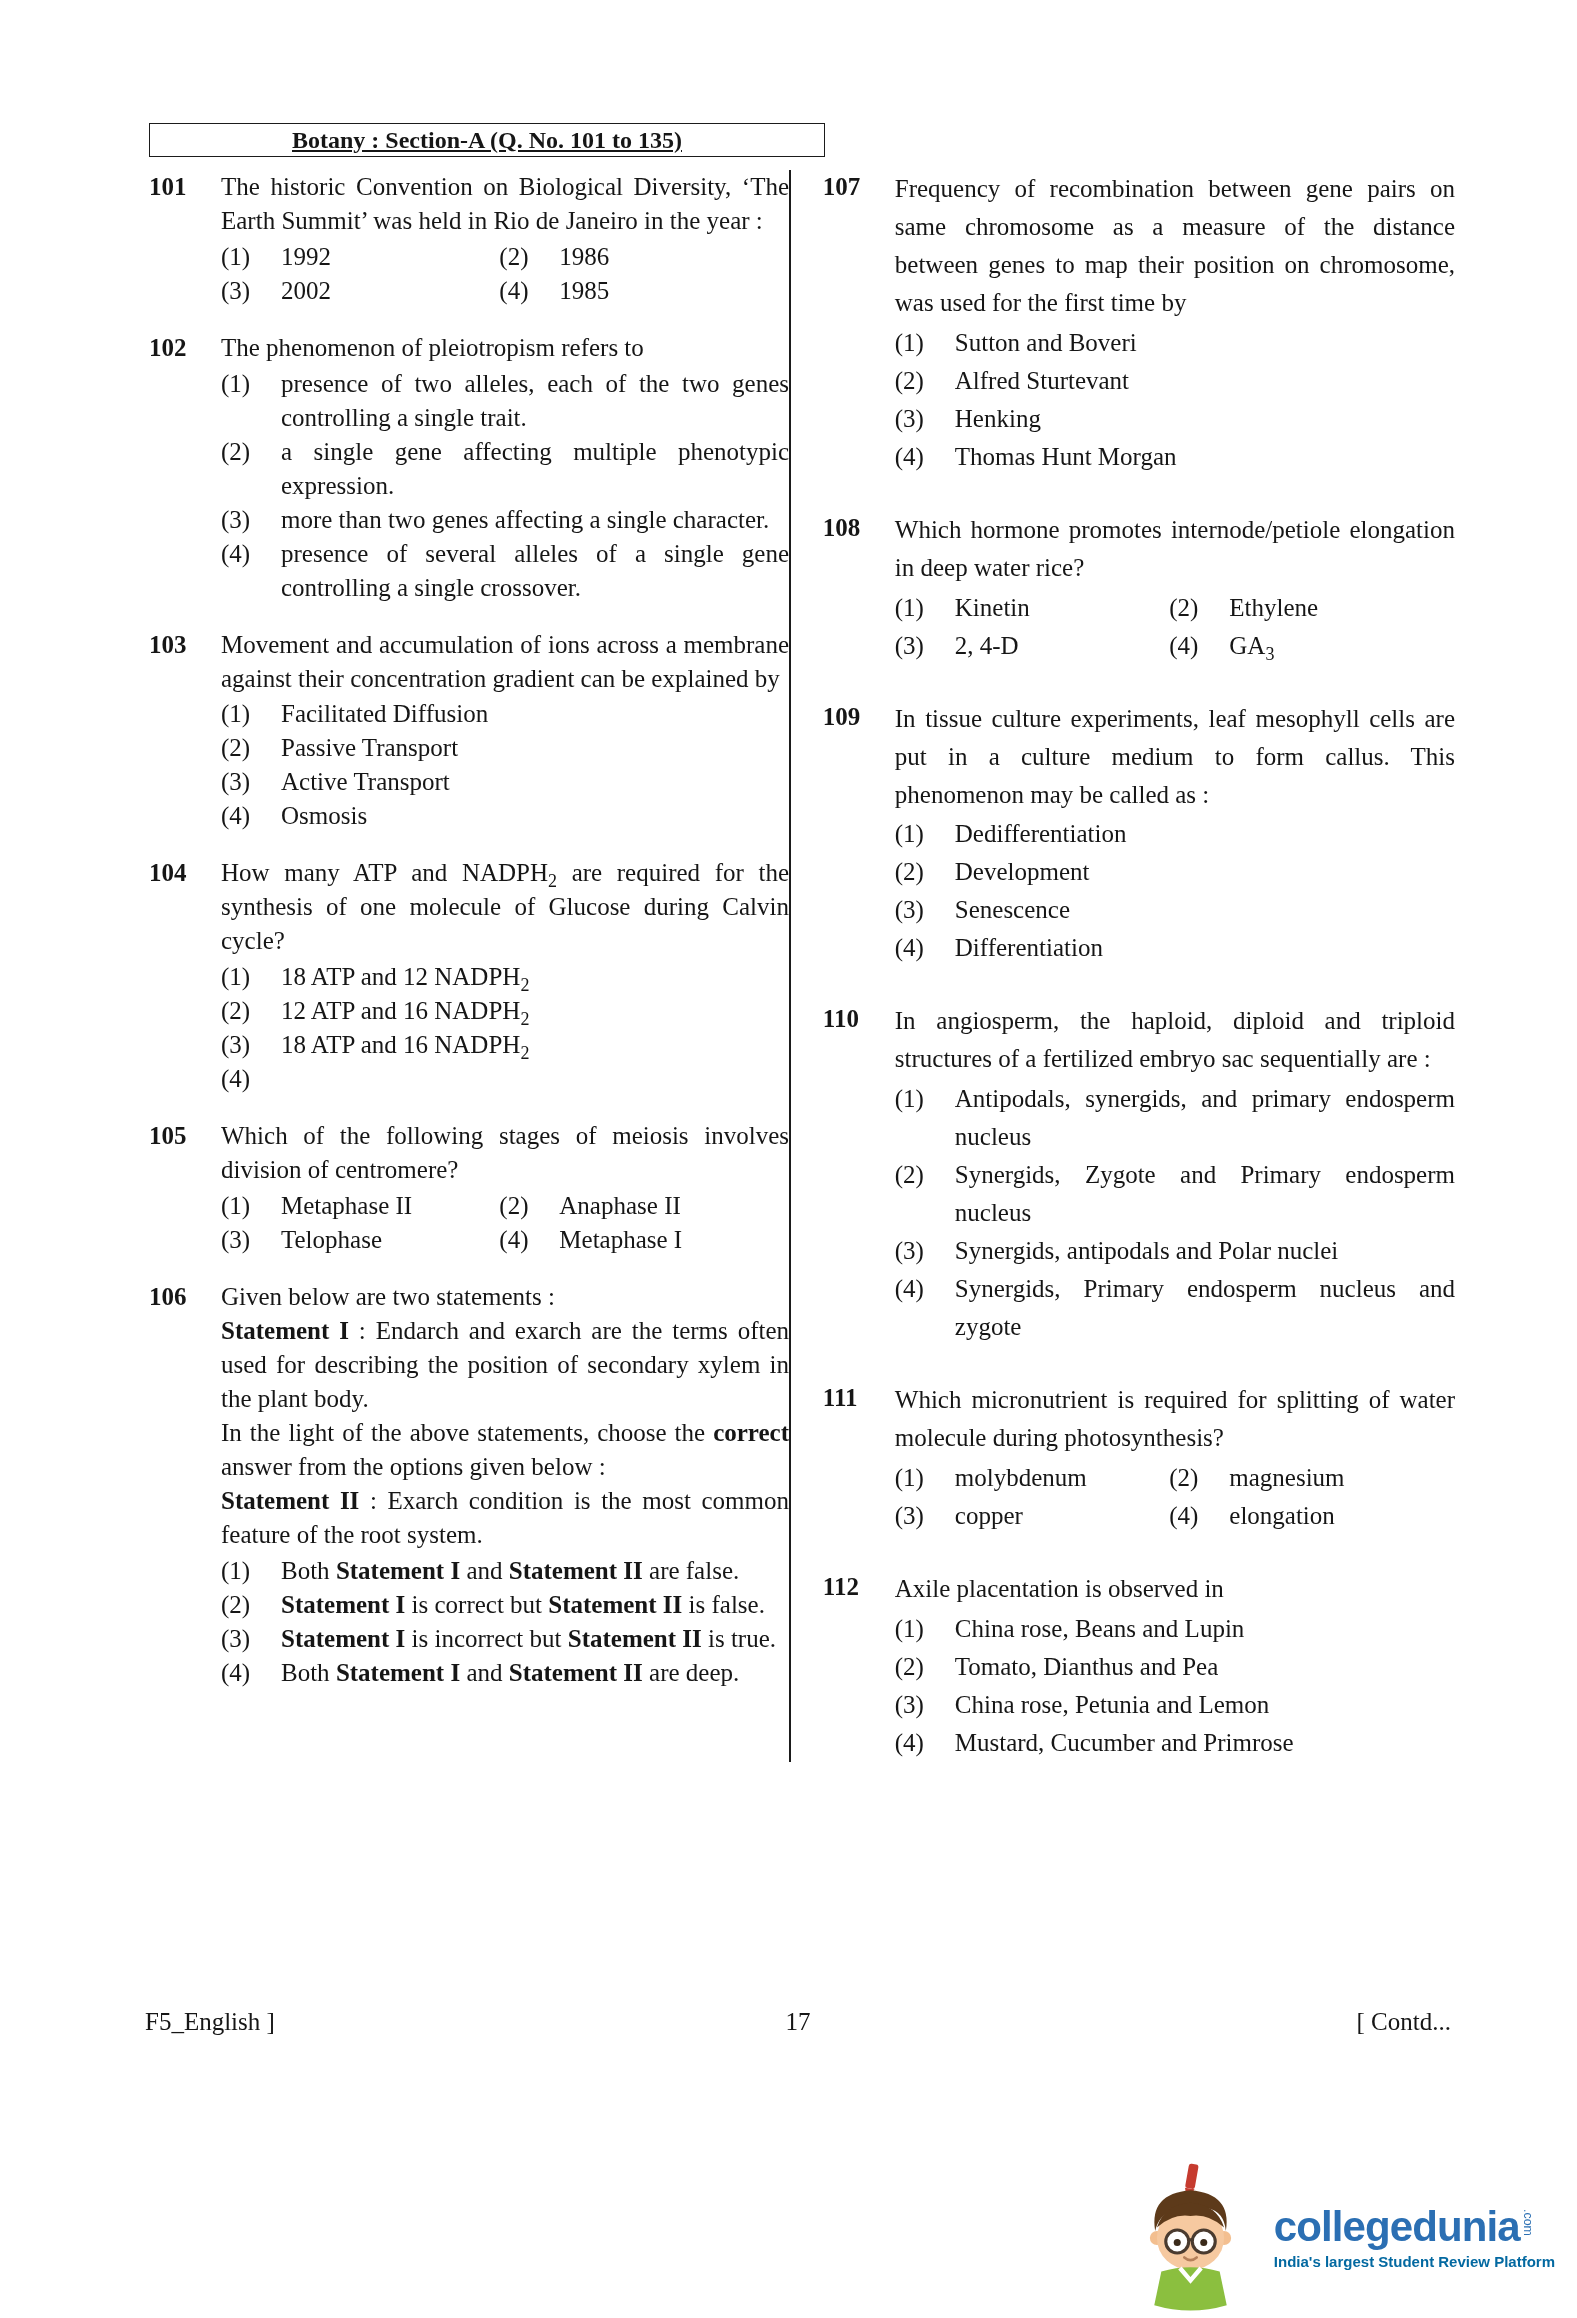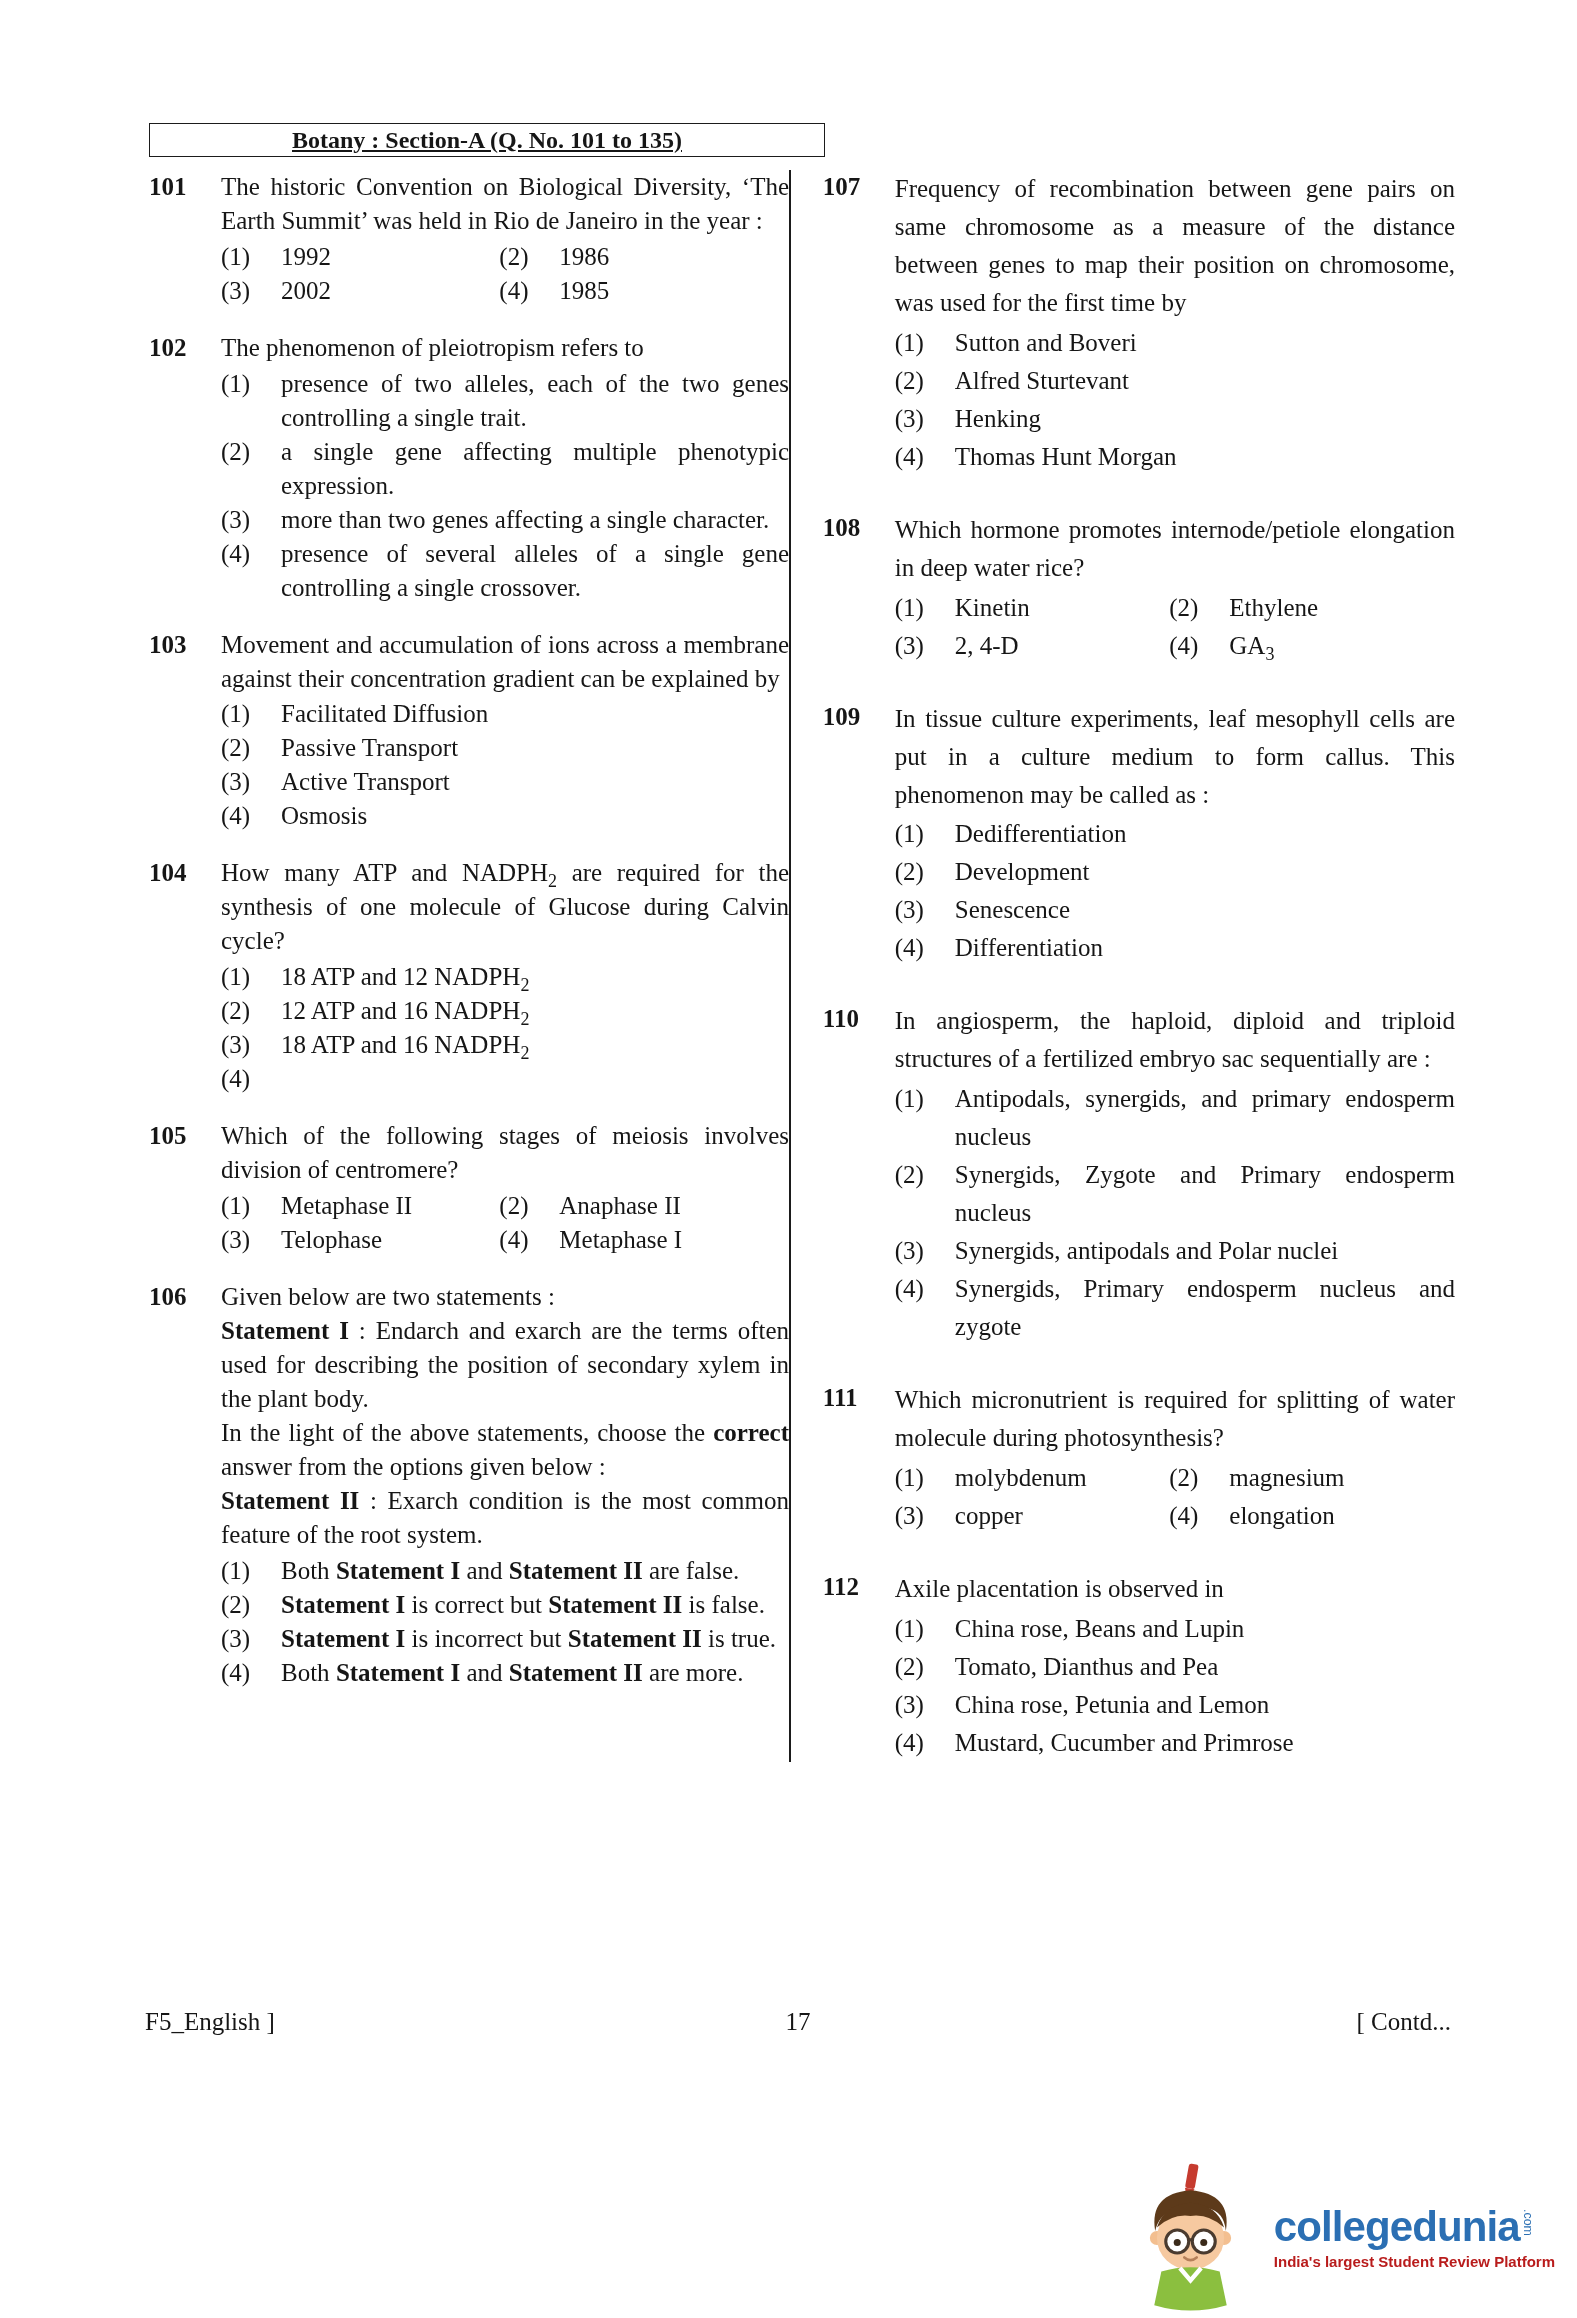--- a/index.html
+++ b/index.html
@@ -64,21 +64,21 @@
     letter-spacing: -0.9px; line-height: 1;
     display: flex; align-items: flex-start;
   }
   .com {
     font-size: 12.4px; letter-spacing: 0; color: #2b6fb3;
     writing-mode: vertical-rl; margin-top: 3.5px; margin-left: 1.8px;
     font-weight: 400;
   }
   .tagline {
     font-family: "Liberation Sans", sans-serif;
-    font-size: 15px; font-weight: 700; color: #b91c1c;
+    font-size: 15px; font-weight: 700; color: #0369a1;
     margin-top: 5.3px;
   }
 </style>
 </head>
 <body>
 
 <div class="page">
 
   <div class="section-header-box">
     <span>Botany : Section-A (Q. No. 101 to 135)</span>
@@ -220,21 +220,21 @@
               <div class="option">
                 <span class="opt-label">(2)</span>
                 <span class="opt-text"><span class="b">Statement I</span><span> is correct but </span><span class="b">Statement II</span><span> is false.</span></span>
               </div>
               <div class="option">
                 <span class="opt-label">(3)</span>
                 <span class="opt-text"><span class="b">Statement I</span><span> is incorrect but </span><span class="b">Statement II</span><span> is true.</span></span>
               </div>
               <div class="option">
                 <span class="opt-label">(4)</span>
-                <span class="opt-text"><span>Both </span><span class="b">Statement I</span><span> and </span><span class="b">Statement II</span><span> are more.</span></span>
+                <span class="opt-text"><span>Both </span><span class="b">Statement I</span><span> and </span><span class="b">Statement II</span><span> are deep.</span></span>
               </div>
             </div>
           </div>
         </div>
       </div>
     <div class="divider"></div>
     <div class="col col-right" id="col-right">
         <div class="question">
           <div class="q-num">107</div>
           <div class="q-content">

